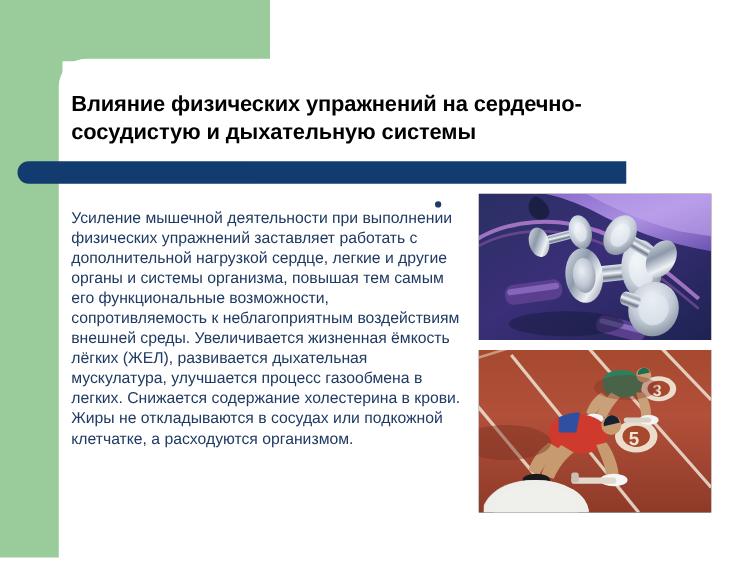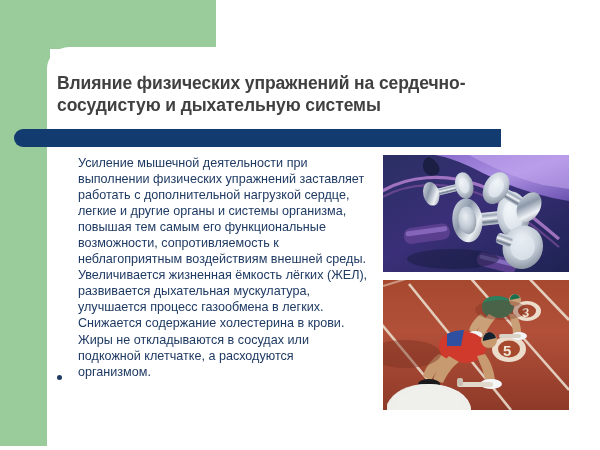--- a/index.html
+++ b/index.html
@@ -63,35 +63,36 @@
     border-top-left-radius: 9px;
     border-bottom-left-radius: 9px;
   }
 
   
   .title {
     position: absolute;
     left: 57px;
     top: 72px;
     width: 500px;
-    color: #404040;
+    color: #000000;
     font-size: 17.5px;
     font-weight: bold;
     line-height: 1.28;
     letter-spacing: -0.1px;
   }
 
   
   .body-block {
     position: absolute;
     left: 57px;
     top: 155px;
     width: 312px;
     display: flex;
     align-items: flex-end;
+    flex-direction: column;
   }
   .bullet {
     flex: 0 0 auto;
     width: 5px;
     height: 5px;
     border-radius: 50%;
     background: #1f3a63;
     margin-top: 6px;
     margin-right: 16px;
   }

